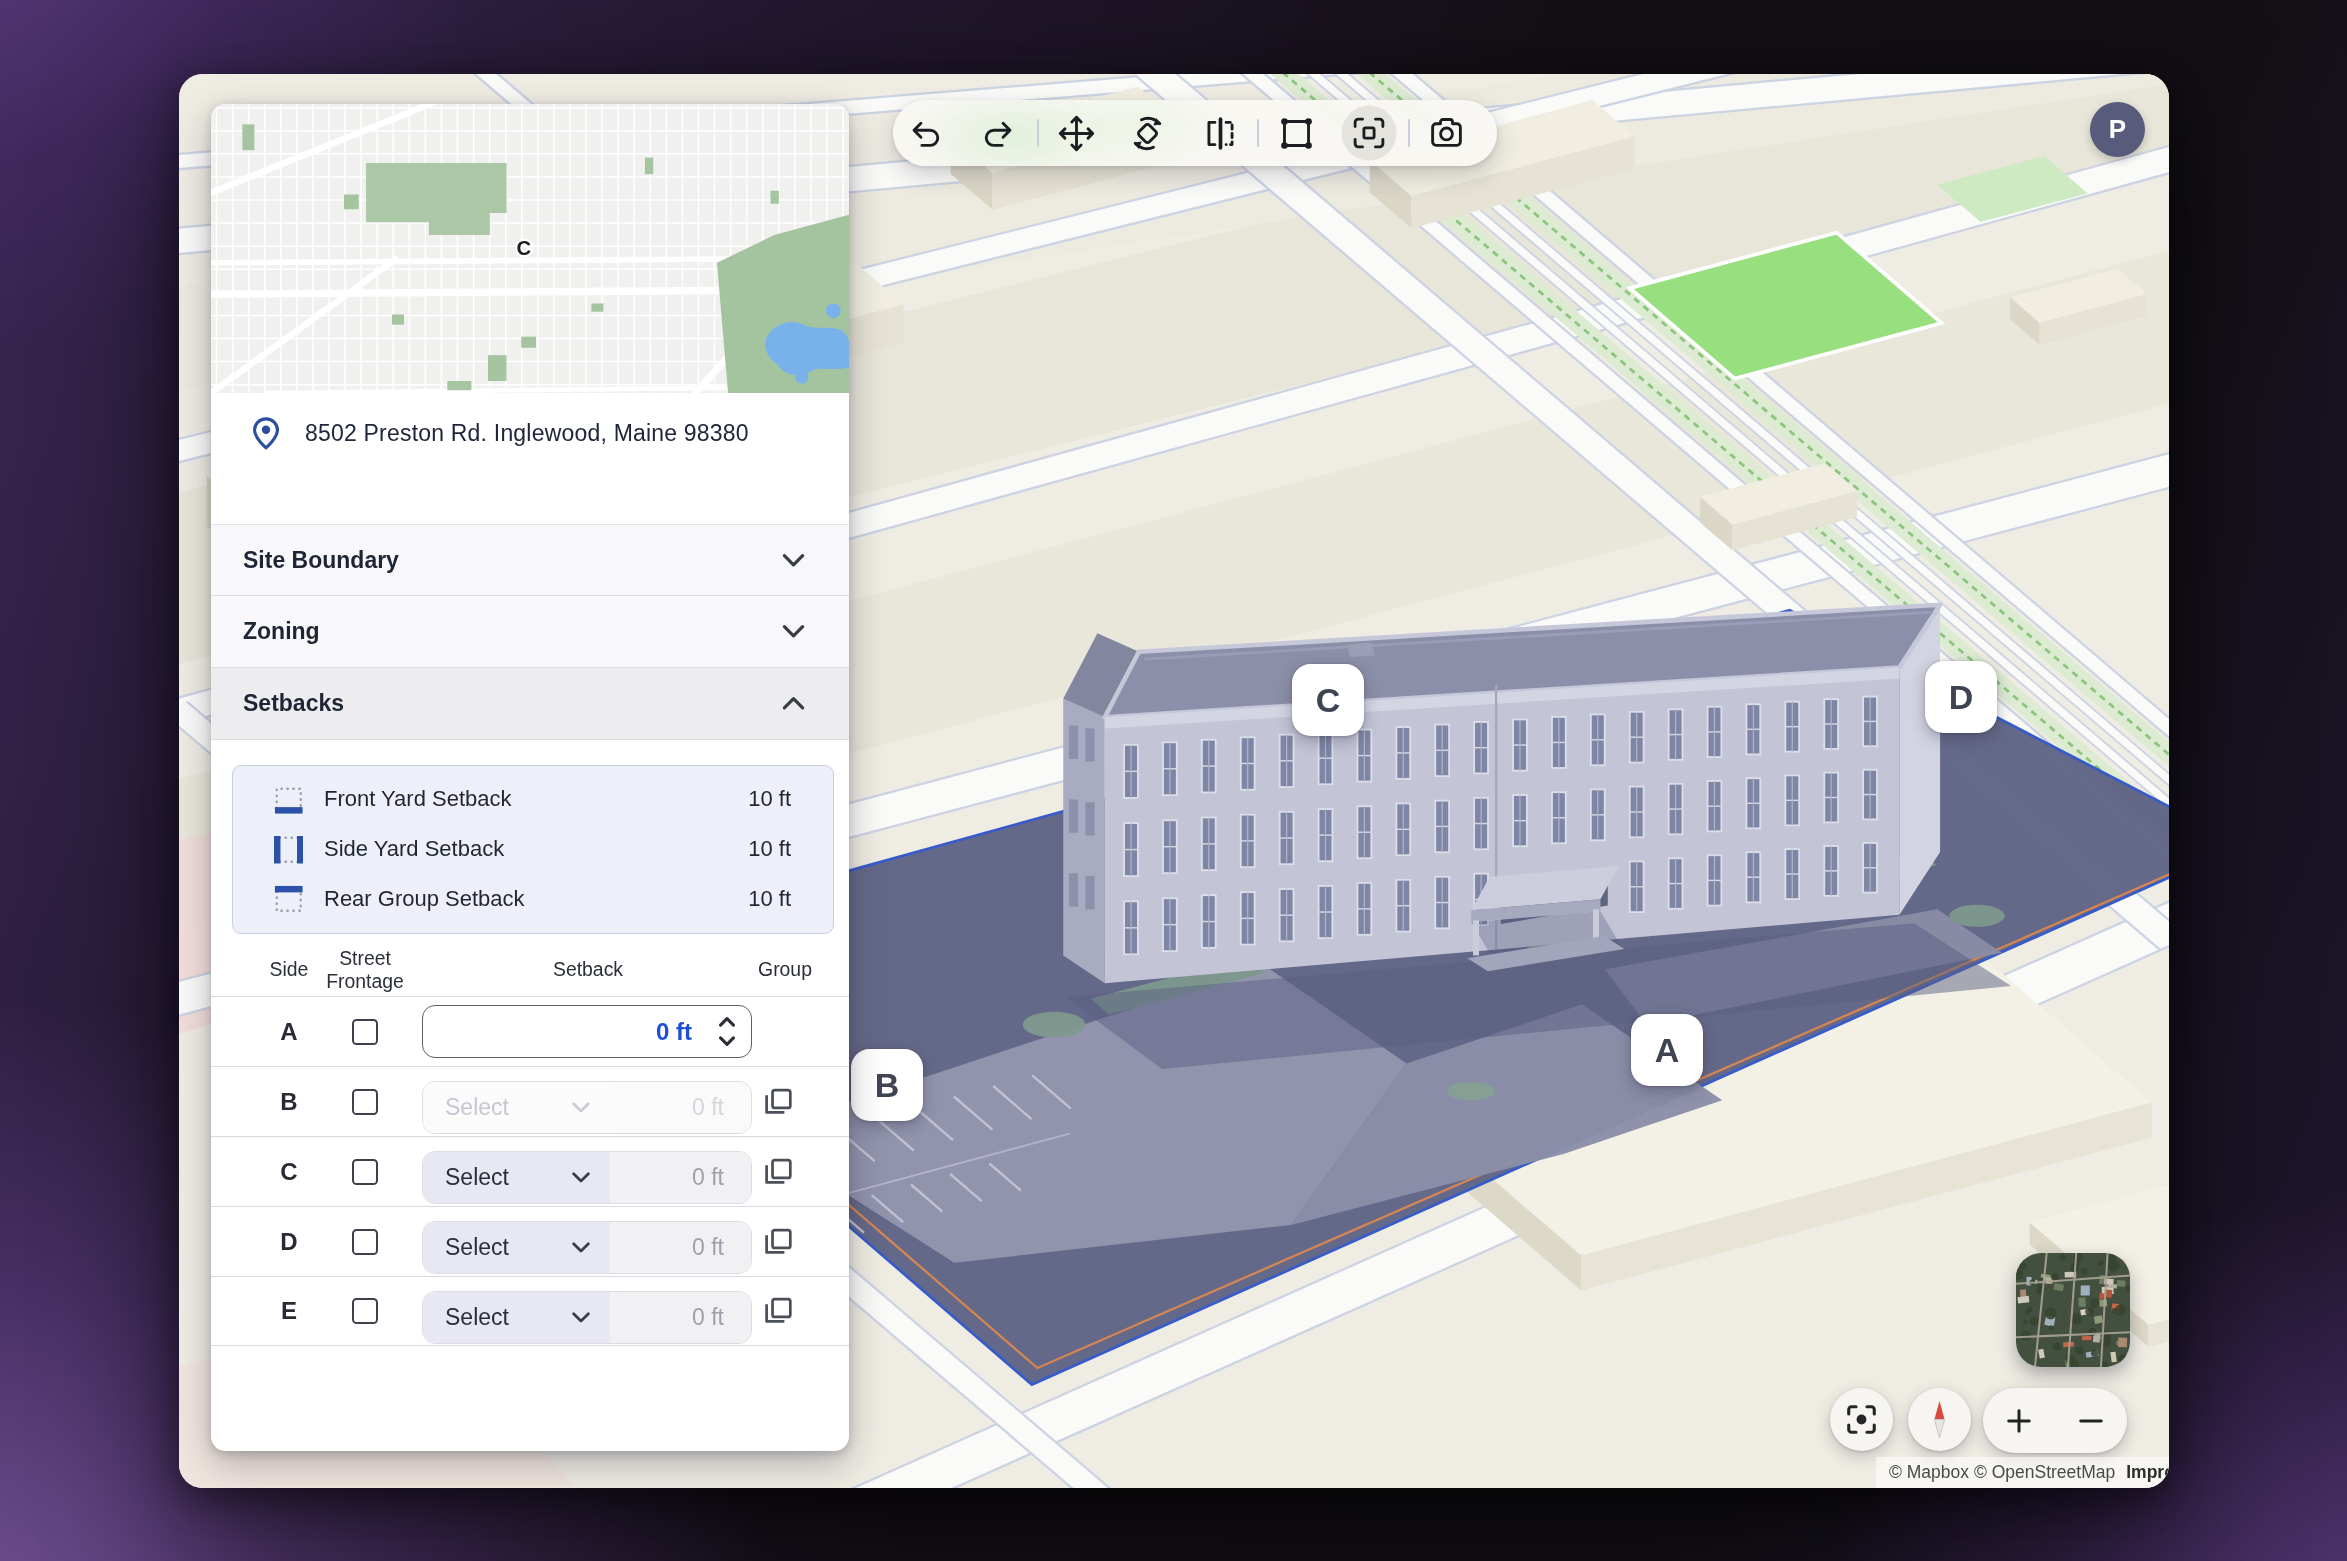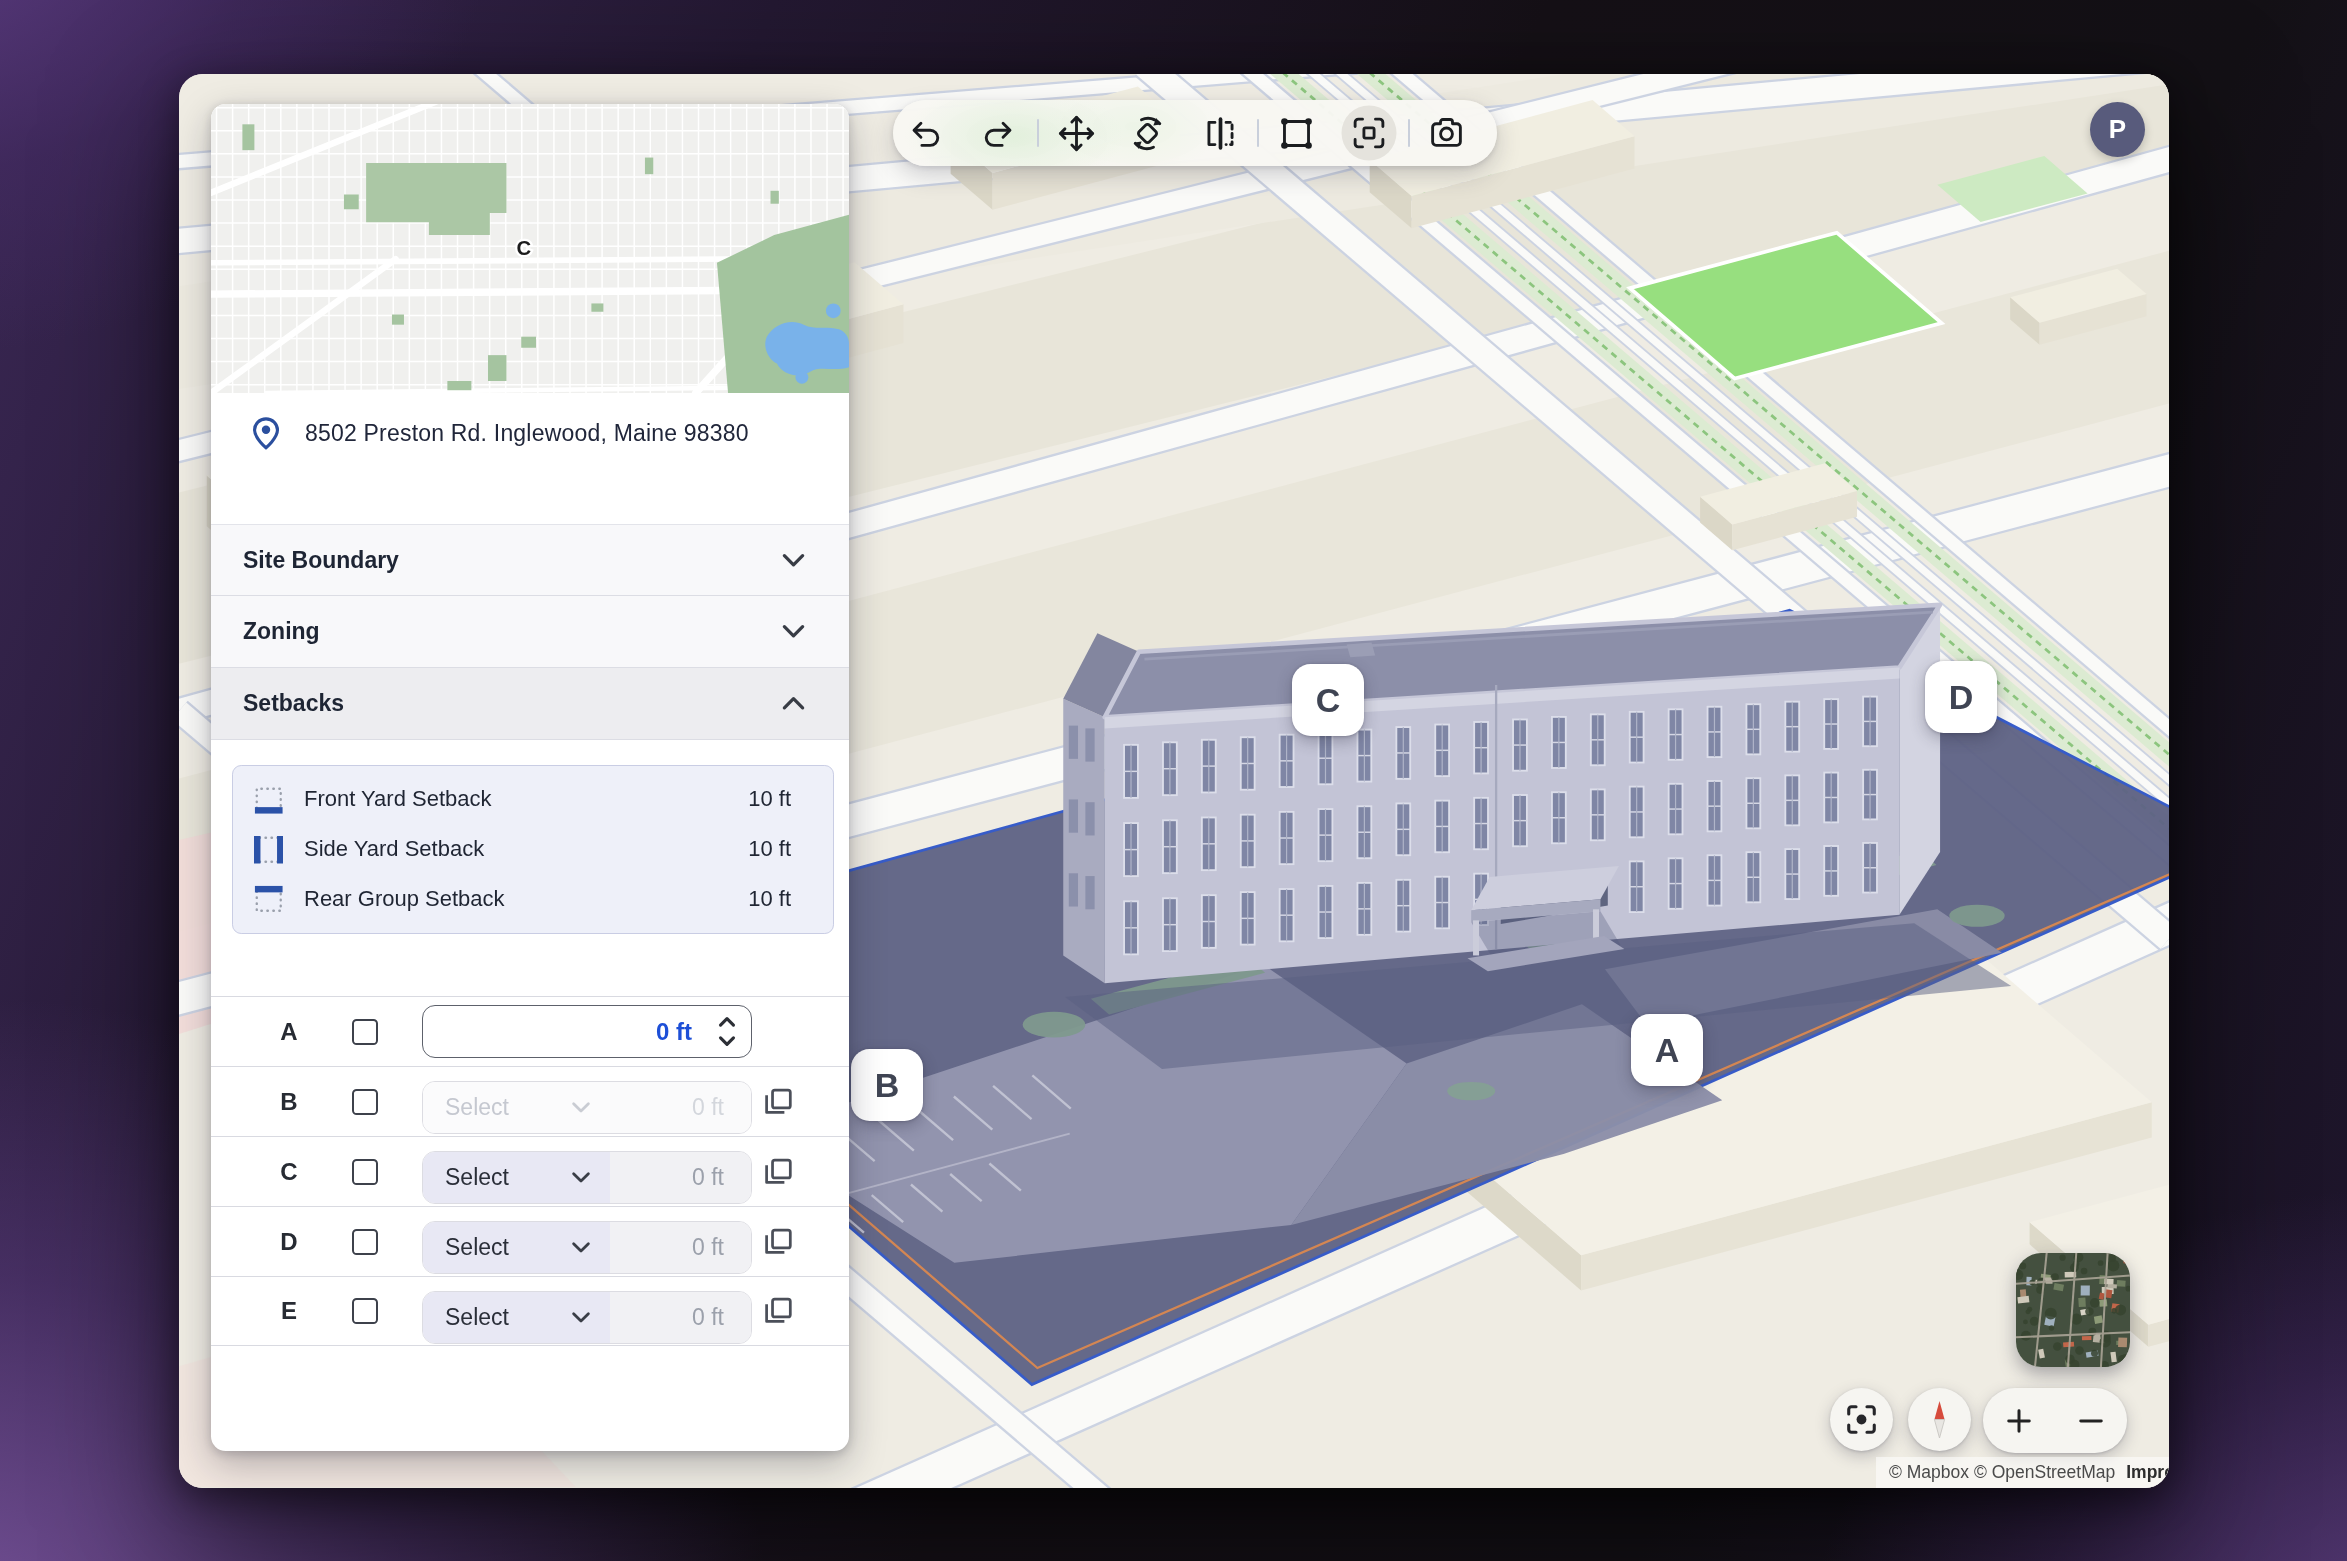--- a/index.html
+++ b/index.html
@@ -97,21 +97,21 @@
 }
 .acc-row.first { border-top:0; height:71px; }
 .acc-row.expanded { background:#ededf0; }
 .acc-row .lbl { font-size:23px; font-weight:bold; color:#1e2534; }
 .sb-content { background:#fff; position:relative; height:635px; }
 .sb-card {
   position:absolute; left:21px; top:25px; width:602px; height:169px;
   background:#eef0f9; border:1.4px solid #c9cde4; border-radius:9.2px;
   padding:8.3px 0;
 }
-.sb-card .crow { height:50px; display:flex; align-items:center; }
+.sb-card .crow { height:50px; display:flex; align-items:center;margin-left:20px; }
 .sb-card .cic { width:71px; display:flex; justify-content:center; }
 .sb-card .clbl { font-size:22px; color:#1f2533; flex:1; }
 .sb-card .cval { font-size:22px; color:#1f2533; padding-right:42px; }
 .thead { position:absolute; top:0px; left:0; width:100%; height:256px; }
 .thead .h { position:absolute; font-size:19.4px; color:#2b2f38; text-align:center; transform:translateX(-50%); line-height:23px; }
 .trows { position:absolute; top:256px; left:0; width:100%; }
 .trow { height:70px; border-top:1.4px solid #d9dae1; position:relative; }
 .trow:last-child { border-bottom:1.4px solid #d9dae1; }
 .trow .letter { position:absolute; left:78px; top:50%; transform:translate(-50%,-50%); font-size:24px; font-weight:600; color:#272b33; }
 .trow .cb {
@@ -792,20 +792,26 @@
                 <g stroke="#9aa0ac" stroke-width="2.6" stroke-dasharray="0.5 6" stroke-linecap="round">
                   <path d="M3 7 V28 H29 V7"></path>
                 </g>
                 <path d="M1 4.5 H31" stroke="#2b52a8" stroke-width="7"></path>
               </svg>
             </span>
             <span class="clbl">Rear Group Setback</span>
             <span class="cval">10 ft</span>
           </div>
         </div>
+      <div class="thead">
+        <div class="h" style="left:78px; top:218px;">Side</div>
+        <div class="h" style="left:154px; top:207px; width:111px;">Street<br>Frontage</div>
+        <div class="h" style="left:377px; top:218px;">Setback</div>
+        <div class="h" style="left:574px; top:218px;">Group</div>
+      </div>
       <div class="trows" id="tRows">
           <div class="trow">
     <span class="letter">A</span>
     <span class="cb"></span>
     <div class="numbox">
       <span class="val">0 ft</span>
       <svg style="position:absolute; right:12px;" width="24" height="37" viewBox="0 0 26 40" fill="none" stroke="#2c2f36" stroke-width="3.4" stroke-linecap="round" stroke-linejoin="round">
         <path d="M6 13 L13 6 L20 13"></path>
                 <path d="M6 27 L13 34 L20 27"></path>
       </svg>

